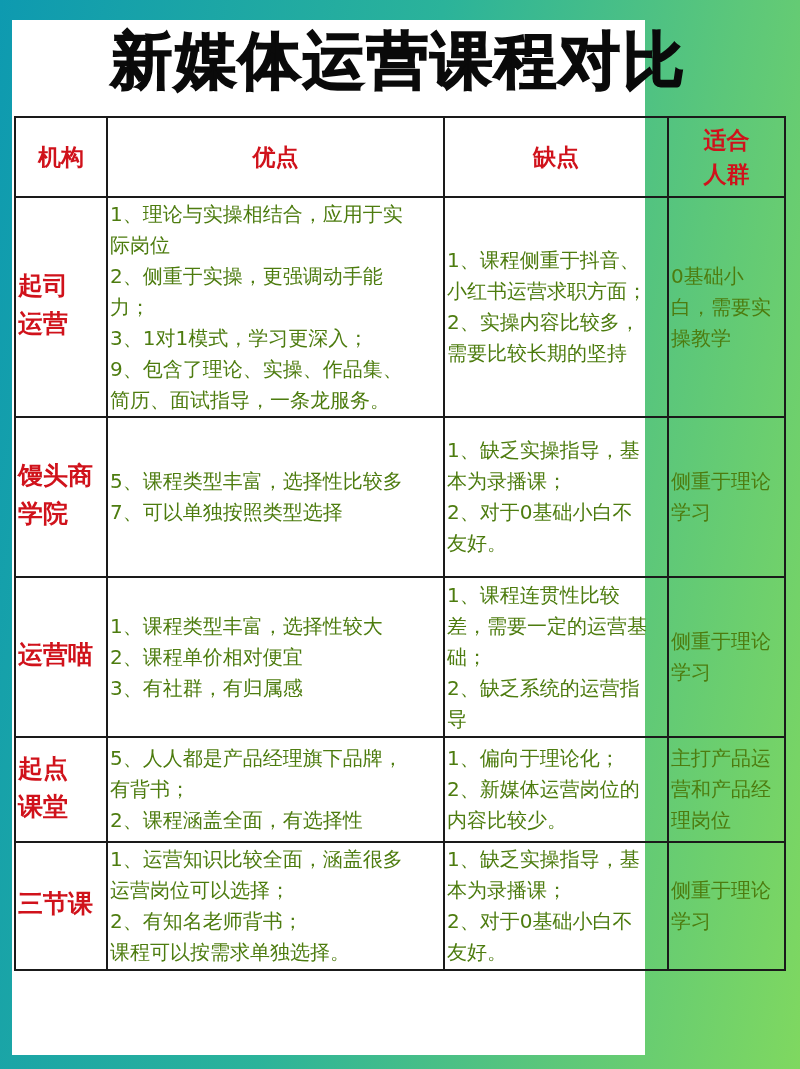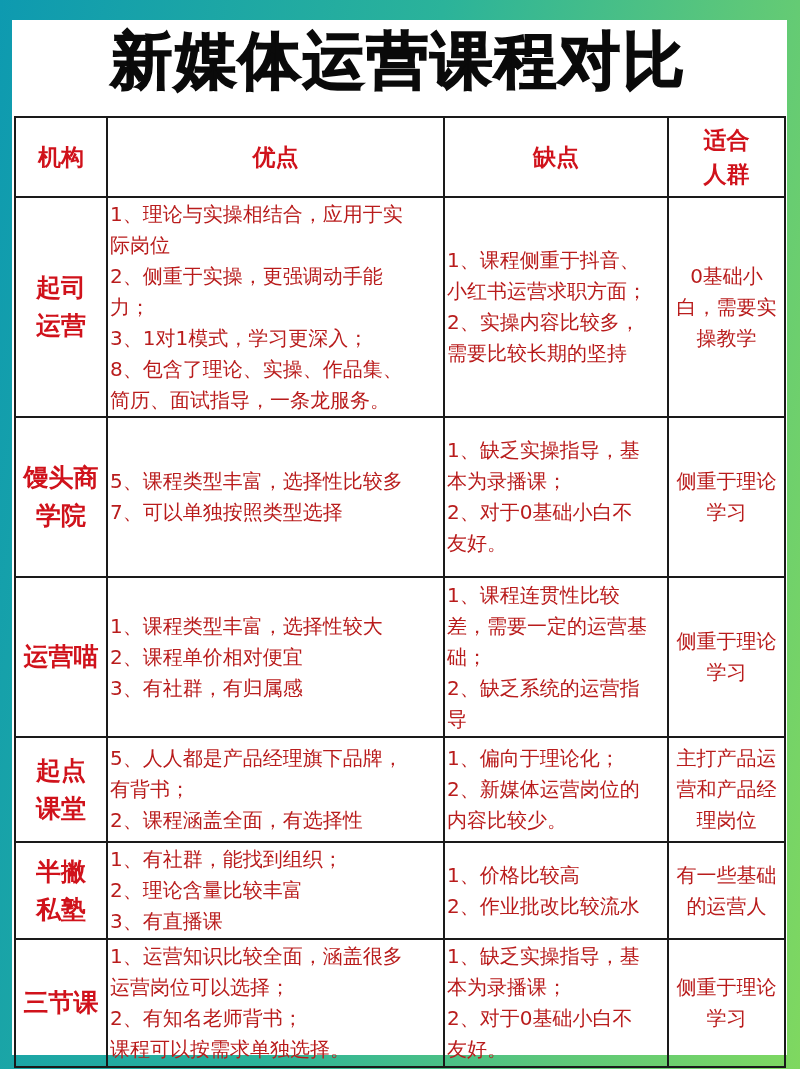--- a/index.html
+++ b/index.html
@@ -3,42 +3,42 @@
 <meta charset="utf-8">
 <style>
   html, body { margin: 0; padding: 0; }
   body {
     width: 800px; height: 1069px; overflow: hidden;
     background: linear-gradient(100deg, #0e9ab0 0%, #2bb39a 45%, #5cc77a 75%, #7fd860 100%);
     font-family: "DejaVu Sans", "Liberation Sans", sans-serif;
     position: relative;
   }
   .card {
-    position: absolute; left: 12px; top: 20px; width: 775px; height: 1035px;
+    position: absolute; left: 12px; top: 20px; width: 633px; height: 1035px;
     background: #ffffff;
   }
   .title {
     position: absolute; left: 0; top: 0; width: 773px; height: 82px;
     display: flex; align-items: center; justify-content: center;
     font-size: 62px; font-weight: 900; color: #0a0a0a; letter-spacing: 2px;
     -webkit-text-stroke: 1.5px #0a0a0a;
   }
   table {
     position: absolute; left: 2px; top: 96px;
     border-collapse: collapse; table-layout: fixed;
     width: 770px;
   }
   td, th {
     border: 2px solid #1a1a1a; padding: 0 2px; vertical-align: middle;
-    font-size: 20px; line-height: 31px; color: #b91c1c;
+    font-size: 20px; line-height: 31px; color: #4d7c0f;
   }
   th { color: #d0121b; font-size: 23px; font-weight: bold; text-align: center; line-height: 34px; }
-  td.org { color: #d0121b; font-weight: bold; font-size: 25px; text-align: center; line-height: 38px; }
+  td.org { color: #d0121b; font-weight: bold; font-size: 25px; text-align: left; line-height: 38px; font-family: Liberation Mono, monospace; }
   td.list { text-align: left; }
-  td.fit { text-align: center; }
+  td.fit { }
   .line { display: block; }
 </style>
 </head>
 <body>
 
 <div class="card">
   <div class="title">新媒体运营课程对比</div>
   <table>
     <colgroup>
       <col style="width:92px">
@@ -62,21 +62,21 @@
     <td class="org">
             <span class="line">起司</span>
             <span class="line">运营</span>
           </td>
     <td class="list">
             <span class="line">1、理论与实操相结合，应用于实</span>
             <span class="line">际岗位</span>
             <span class="line">2、侧重于实操，更强调动手能</span>
             <span class="line">力；</span>
             <span class="line">3、1对1模式，学习更深入；</span>
-            <span class="line">8、包含了理论、实操、作品集、</span>
+            <span class="line">9、包含了理论、实操、作品集、</span>
             <span class="line">简历、面试指导，一条龙服务。</span>
           </td>
     <td class="list">
             <span class="line">1、课程侧重于抖音、</span>
             <span class="line">小红书运营求职方面；</span>
             <span class="line">2、实操内容比较多，</span>
             <span class="line">需要比较长期的坚持</span>
           </td>
     <td class="fit">
             <span class="line">0基础小</span>
@@ -139,39 +139,20 @@
             <span class="line">1、偏向于理论化；</span>
             <span class="line">2、新媒体运营岗位的</span>
             <span class="line">内容比较少。</span>
           </td>
     <td class="fit">
             <span class="line">主打产品运</span>
             <span class="line">营和产品经</span>
             <span class="line">理岗位</span>
           </td>
   </tr>
-        <tr style="height: 97px;">
-    <td class="org">
-            <span class="line">半撇</span>
-            <span class="line">私塾</span>
-          </td>
-    <td class="list">
-            <span class="line">1、有社群，能找到组织；</span>
-            <span class="line">2、理论含量比较丰富</span>
-            <span class="line">3、有直播课</span>
-          </td>
-    <td class="list">
-            <span class="line">1、价格比较高</span>
-            <span class="line">2、作业批改比较流水</span>
-          </td>
-    <td class="fit">
-            <span class="line">有一些基础</span>
-            <span class="line">的运营人</span>
-          </td>
-  </tr>
         <tr style="height: 128px;">
     <td class="org">
             <span class="line">三节课</span>
           </td>
     <td class="list">
             <span class="line">1、运营知识比较全面，涵盖很多</span>
             <span class="line">运营岗位可以选择；</span>
             <span class="line">2、有知名老师背书；</span>
             <span class="line">课程可以按需求单独选择。</span>
           </td>

